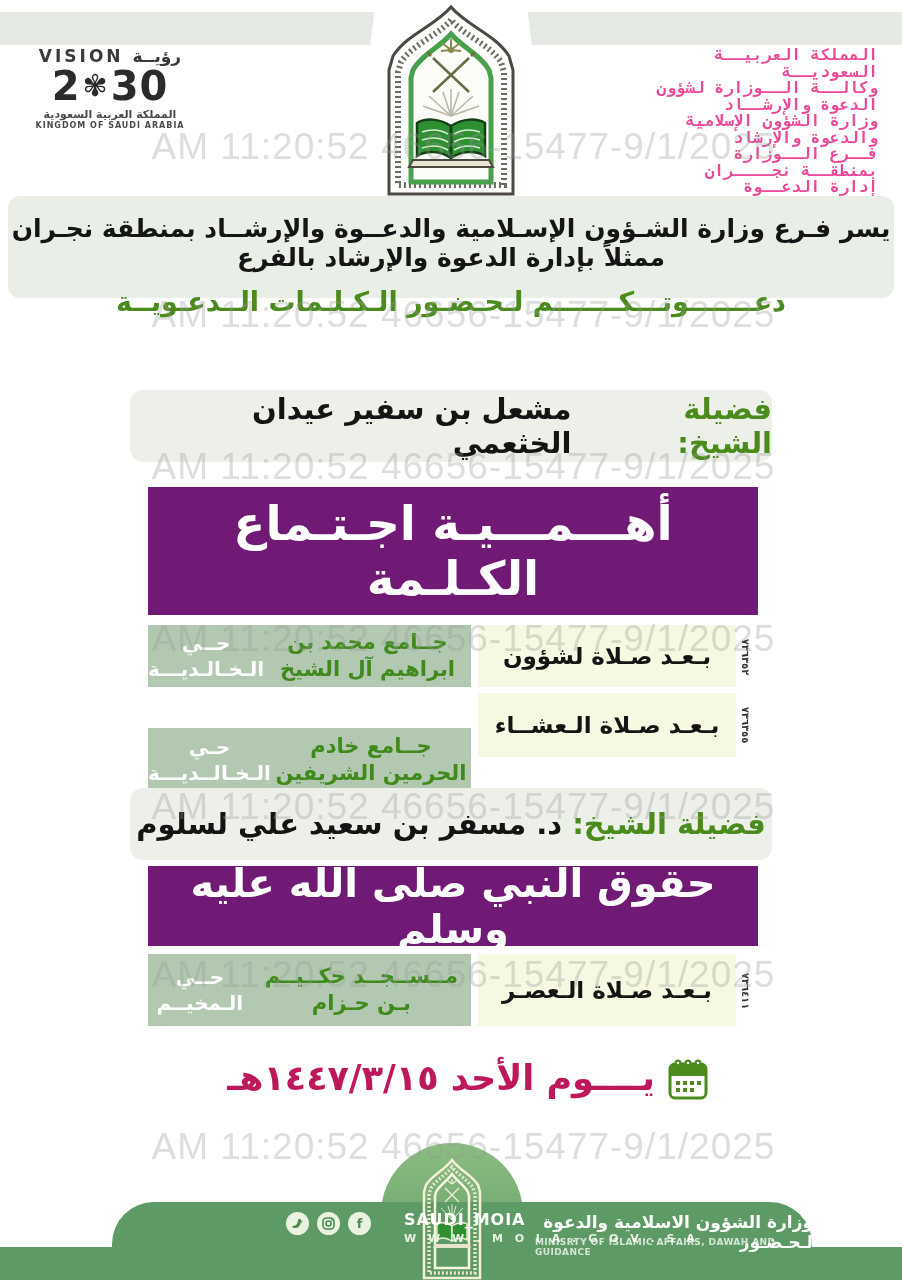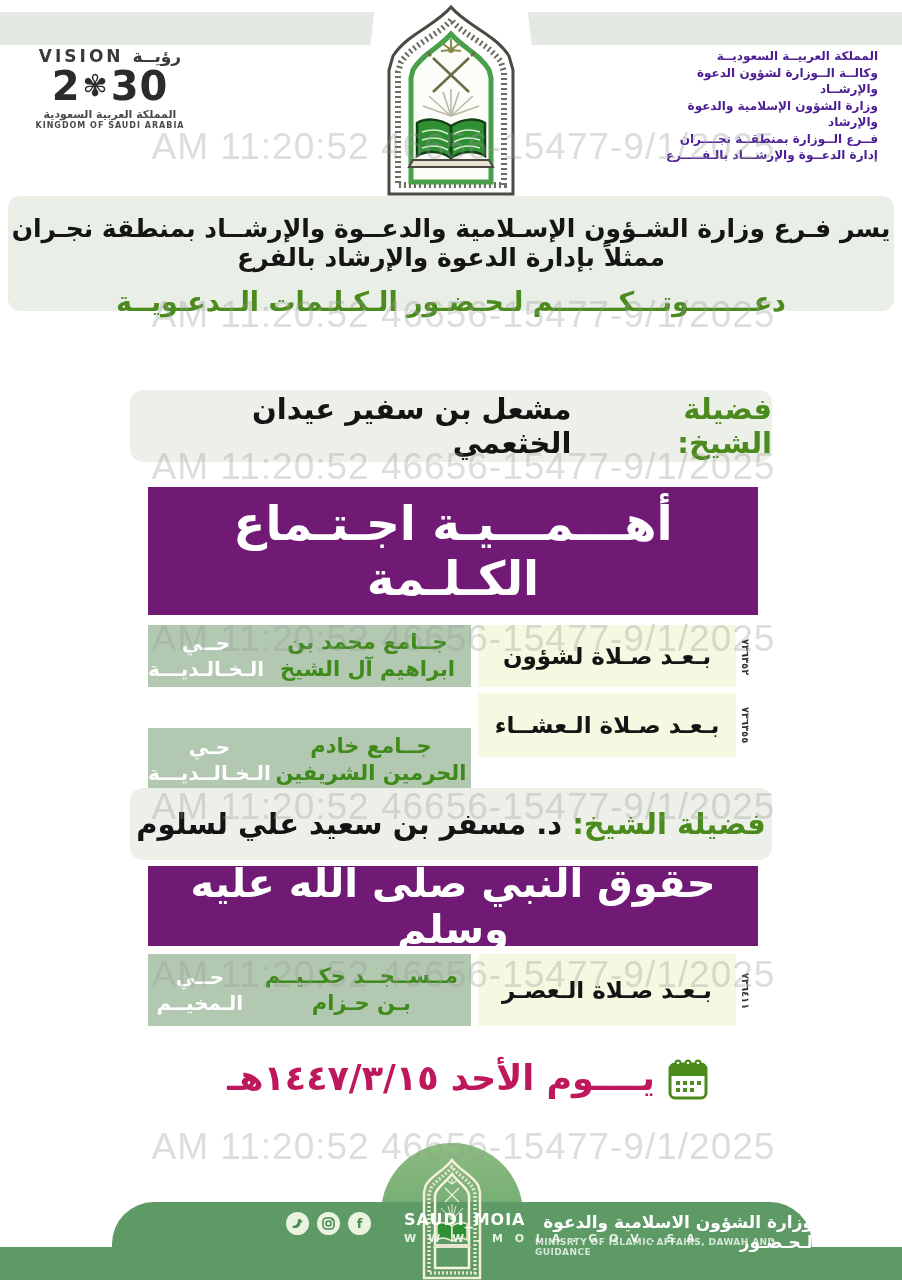--- a/index.html
+++ b/index.html
@@ -20,24 +20,24 @@
   
   .vision { position:absolute; left:30px; top:46px; width:160px; color:#2b2b2b; text-align:center; }
   .vision .v-row1 { font-size:17px; letter-spacing:3px; font-weight:600; color:#3a3a3a; }
   .vision .v-row2 { font-size:40px; font-weight:800; line-height:40px; letter-spacing:1px; display:flex; align-items:center; justify-content:center; gap:2px; }
   .vision .rosette { font-size:30px; line-height:30px; }
   .vision .v-row3 { font-size:11px; font-weight:600; color:#4a4a4a; margin-top:2px; }
   .vision .v-row4 { font-size:8px; letter-spacing:1px; font-weight:600; color:#4a4a4a; }
 
   
   .min-lines { position:absolute; right:24px; top:48px; width:230px; text-align:right;
-        font-size:12px; line-height:16.5px; color:#4c1d95; font-weight:600; direction:rtl; }
-
-  
-  .banner { position:absolute; left:8px; top:196px; width:886px; height:115px;
+        font-size:16px; line-height:16.5px; color:#ec4899; font-weight:600; direction:rtl;font-family:Liberation Mono, monospace; }
+
+  
+  .banner { position:absolute; left:8px; top:196px; width:886px; height:102px;
         background:#e9efe7; border-radius:12px; text-align:center; direction:rtl; }
   .banner .b1 { margin-top:18px; font-size:25px; font-weight:800; color:#151515; }
   .banner .b2 { margin-top:14px; font-size:27px; font-weight:800; color:#4b8b1d; }
 
   
   .sheikh { position:absolute; left:130px; width:642px; height:72px; background:#edf0e9;
         border-radius:13px; direction:rtl; display:flex; align-items:center; justify-content:center;
         gap:10px; font-size:29px; font-weight:800; }
   .sheikh .lbl { color:#4b8b1d; }
   .sheikh .nm  { color:#141414; }

